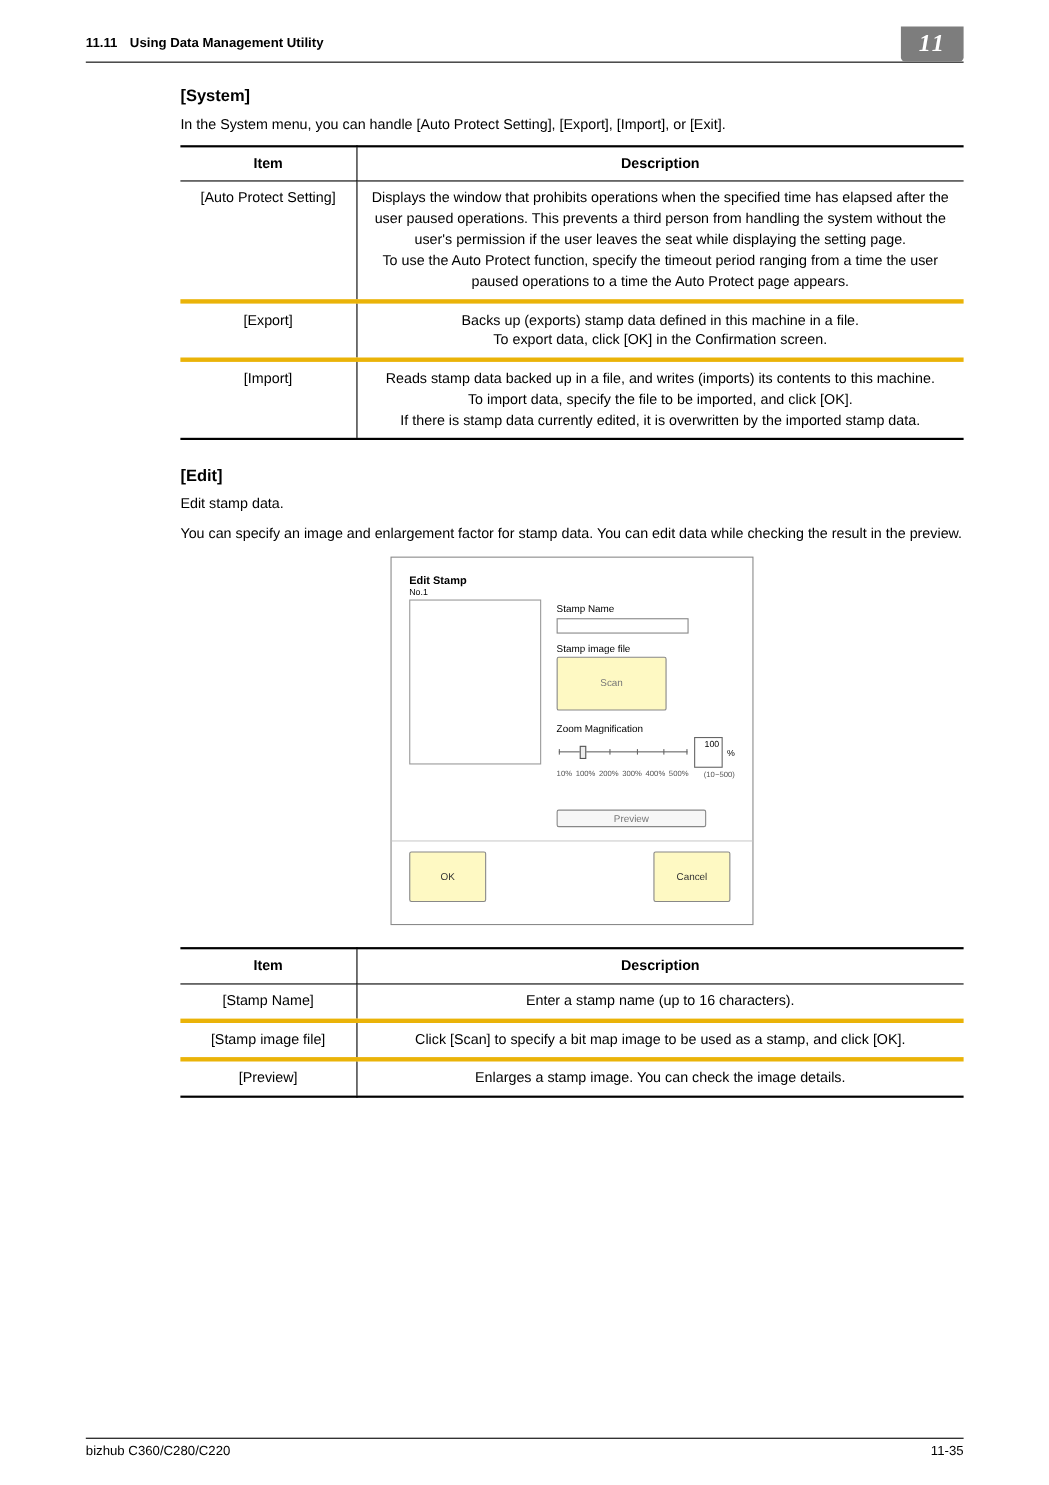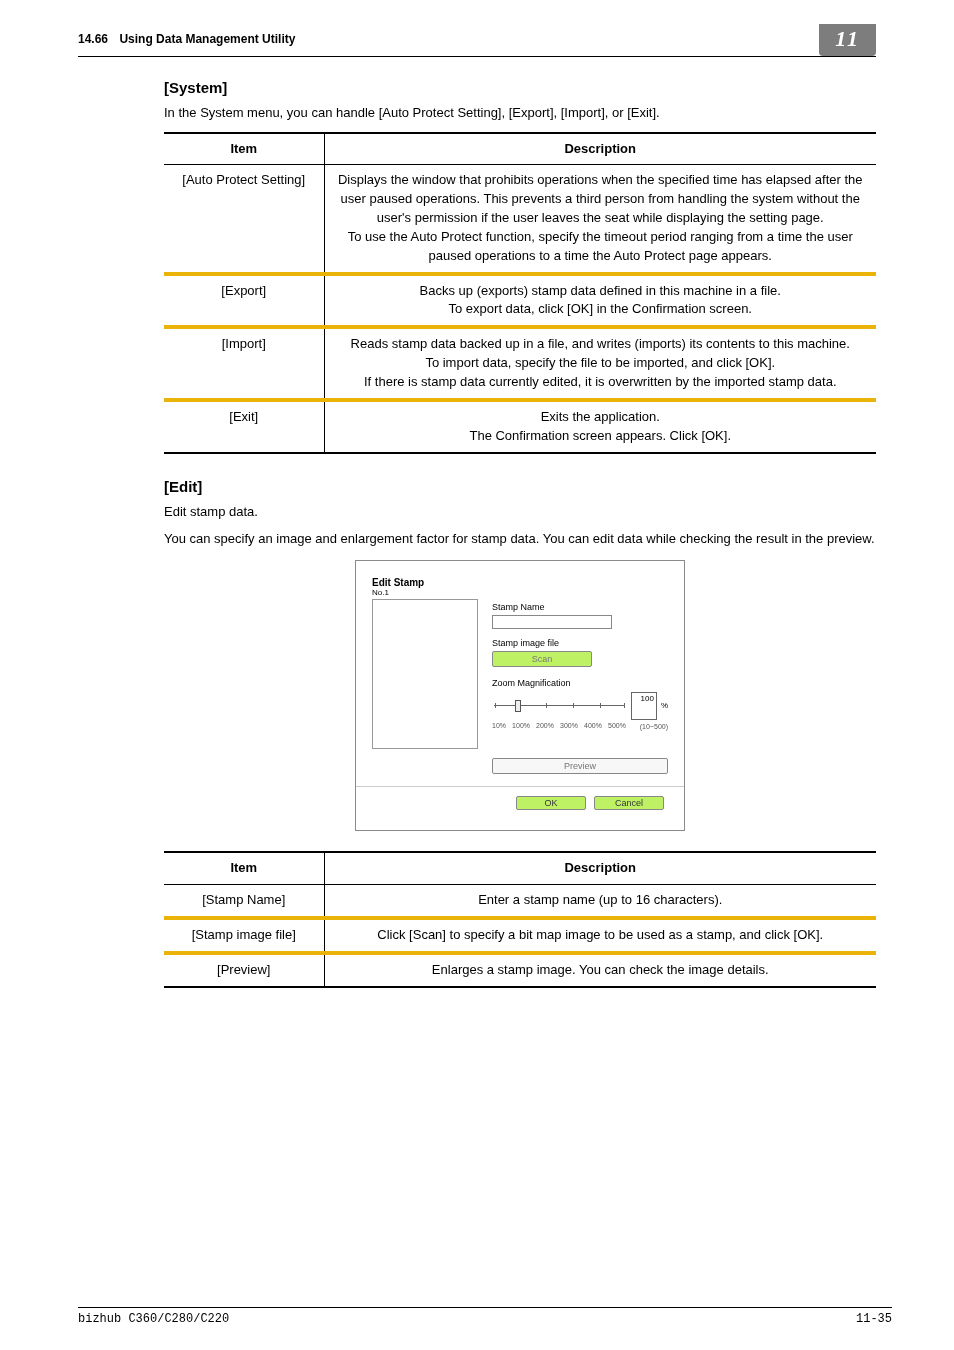--- a/index.html
+++ b/index.html
@@ -115,26 +115,26 @@
     width: 120px;
     margin: 2px 0 6px 0;
     background: #fff;
     font-size: 9px;
     padding: 0 3px;
   }
   .dlg-btn {
     display: inline-block;
     border: 1px solid #888;
     border-radius: 2px;
-    padding: 1px 0;
+    padding: 17px 0;
     text-align: center;
     width: 100px;
     font-size: 9px;
     color: #777;
-    background: #bef264;
+    background: #fef9c3;
     margin: 1px 0 8px 0;
   }
   .dlg-btn.sm { width: 70px; color:#333; }
   .dlg-slider-row {
     display:flex; align-items:center; gap:4px; margin-top:2px;
   }
   .dlg-track {
     position: relative;
     flex: 1;
     height: 14px;
@@ -156,46 +156,45 @@
   .dlg-pct { font-size:8px; }
   .dlg-scale-labels {
     display:flex; justify-content:space-between;
     font-size:7px; color:#555; margin-top:1px; padding-right: 42px;
   }
   .dlg-range { font-size:7px; color:#555; text-align:right; margin-top:-9px; }
   .dlg-preview-btn-row { margin-top: 26px; }
   .dlg-preview-btn {
     display:block; border:1px solid #888; border-radius:2px;
     text-align:center; font-size:9px; color:#777;
-    padding:1px 0; background:#f7f7f7; width: 176px;
+    padding:1px 0; background:#f7f7f7; width: 136px;
   }
   .dlg-hr { border:none; border-top:1px solid #ccc; margin:12px -16px 8px -16px; }
-  .dlg-actions { display:flex; justify-content:flex-end; gap:8px; padding-right: 4px; }
+  .dlg-actions { display:flex; justify-content:space-between; gap:8px; padding-right: 4px; }
 
   .footer {
     position: absolute;
     bottom: 24px;
     left: 78px;
-    right: 62px;
+    right: 78px;
     border-top: 1px solid #000;
     padding-top: 4px;
     display: flex;
     justify-content: space-between;
     font-size: 12px;
-    font-family: Liberation Mono, monospace;
   }
 </style>
 </head>
 <body>
 
 <div class="page">
   <div class="running-header">
     <div class="rh-row">
       <div class="rh-left">
-        <span class="rh-num">14.66</span>
+        <span class="rh-num">11.11</span>
         <span>Using Data Management Utility</span>
       </div>
       <div class="rh-badge">11</div>
     </div>
     <hr class="rh-rule">
   </div>
 
   <div class="content">
 
     <h2 class="section">[System]</h2>
@@ -217,25 +216,20 @@
         <tr>
           <td>[Export]</td>
           <td style="white-space: pre-line;">Backs up (exports) stamp data defined in this machine in a file.
 To export data, click [OK] in the Confirmation screen.</td>
         </tr>
         <tr>
           <td>[Import]</td>
           <td style="white-space: pre-line;">Reads stamp data backed up in a file, and writes (imports) its contents to this machine.
 To import data, specify the file to be imported, and click [OK].
 If there is stamp data currently edited, it is overwritten by the imported stamp data.</td>
-        </tr>
-        <tr>
-          <td>[Exit]</td>
-          <td style="white-space: pre-line;">Exits the application.
-The Confirmation screen appears. Click [OK].</td>
         </tr>
       </tbody>
     </table>
 
     <h2 class="section">[Edit]</h2>
     <p>Edit stamp data.</p>
     <p>You can specify an image and enlargement factor for stamp data. You can edit data while checking the result in the preview.</p>
 
     <div class="dialog-wrap">
       <div class="dialog">

